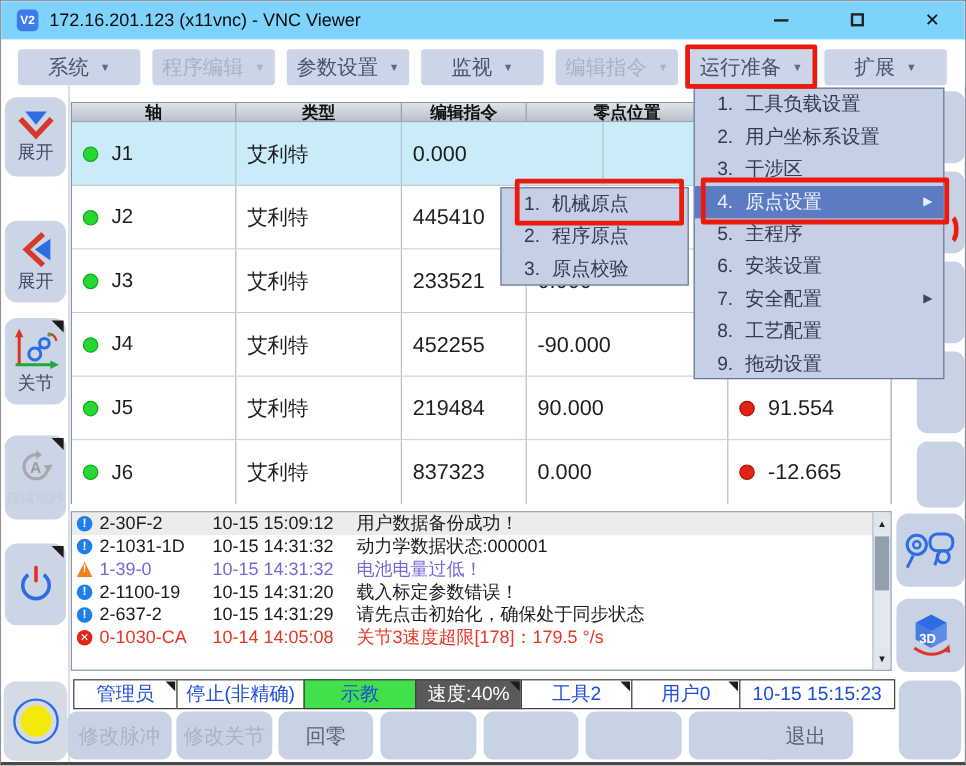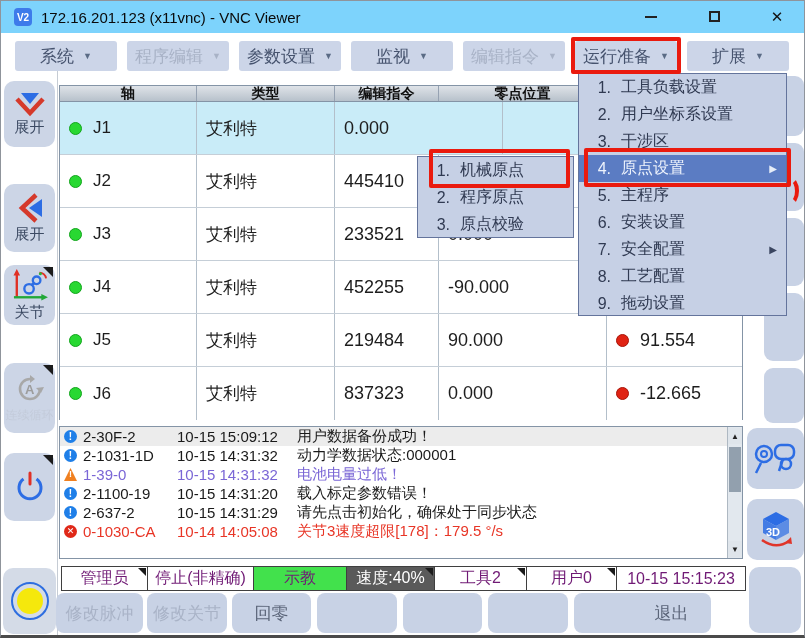--- a/index.html
+++ b/index.html
@@ -19,21 +19,21 @@
   .menubar{position:absolute;left:0;top:32px;width:805px;height:38px;background:#fff;display:flex;align-items:flex-end;padding-left:14px;gap:10px}
   .mbtn{height:30px;width:102px;border-radius:3px;background:#ccd5e8;display:flex;align-items:center;justify-content:center;gap:9px;font-size:17px;color:#46536e;position:relative}
   .mbtn .arr{font-size:9px;color:#5a6b85}
   .mbtn.disabled{color:#a8b2c6}.mbtn.disabled .arr{color:#a8b2c6}
 
   
   .sidebar{position:absolute;left:0;top:70px;width:57px;height:568px;background:#fff;border-right:1px solid #c6ccd4}
   .side-btn{position:absolute;left:3px;width:51px;background:#ccd5e6;border-radius:10px;display:flex;flex-direction:column;align-items:center;justify-content:center;gap:1px;padding:3px 0}
   .side-btn .lbl{font-size:15px;color:#3c4a63;white-space:nowrap}
   .side-btn.disabled .lbl{color:#c3cbda;font-size:12px}
-  .sb1{top:10px;height:66px}.sb2{top:113px;height:68px}.sb3{top:194px;height:60px}
+  .sb1{top:10px;height:66px}.sb2{top:113px;height:68px}.sb3{top:194px;height:72px}
   .sb4{top:292px;height:70px}.sb5{top:382px;height:68px}
   .corner::after{content:"";position:absolute;top:2px;right:2px;border-top:10px solid #1b1b1b;border-left:10px solid transparent}
   .corner-sm::after{content:"";position:absolute;top:1px;right:1px;border-top:8px solid #1b1b1b;border-left:8px solid transparent}
   .yellow-btn{position:absolute;left:2px;top:497px;width:53px;height:66px;background:#d4dbe7;border-radius:10px;display:flex;align-items:center;justify-content:center}
   .ring{width:38px;height:38px;border:2px solid #2e6ee0;border-radius:50%;display:flex;align-items:center;justify-content:center}
   .yellow-dot{width:26px;height:26px;border-radius:50%;background:#f5e80c}
 
   
   .axis-table{position:absolute;left:58px;top:84px;width:684px;height:335px;border:1px solid #8494a6;background:#fff}
   .at-header{display:flex;height:16px;background:linear-gradient(#dfe3e8,#b7c1cb);border-bottom:1px solid #8494a6}
@@ -72,21 +72,21 @@
   
   .rbtn{position:absolute;left:763px;width:40px;background:#c8d2e5;border-radius:9px}
   .rb1{top:75px;height:60px}.rb2{top:142px;height:68px}.rb3{top:217px;height:68px}
   .rb4{top:292px;height:68px}.rb5{top:367px;height:55px}
   .rbtn-big{position:absolute;left:746px;width:57px;border-radius:10px;background:#c8d2e5;display:flex;align-items:center;justify-content:center}
   .rb-pendant{top:427px;height:61px}
   .rb-3d{top:498px;height:61px}
   .rb-tall{position:absolute;left:748px;top:566px;width:52px;height:66px;background:#c8d2e5;border-radius:10px}
 
   
-  .stb{position:absolute;top:565px;height:25px;background:#fff;border:1px solid #3f3f3f;font-size:16px;color:#701a75;display:flex;align-items:center;justify-content:center}
+  .stb{position:absolute;top:565px;height:25px;background:#fff;border:1px solid #3f3f3f;font-size:16px;color:#1d4ed8;display:flex;align-items:center;justify-content:center}
   .st1{left:60px;width:87px}.st2{left:146px;width:107px}
   .st3{left:252px;width:94px;background:#42e14c}
   .st4{left:345px;width:89px;background:#5a5a5a;color:#fff}
   .st5{left:433px;width:93px}.st6{left:525px;width:91px}.st7{left:615px;width:130px}
   .bbtn{position:absolute;top:592px;height:40px;border-radius:8px;background:#c8d2e5;font-size:17px;color:#5a6478;display:flex;align-items:center;justify-content:center}
   .bbtn.disabled{color:#a9b3c7}
   .bb1{left:55px;width:87px}.bb2{left:146px;width:80px}.bb3{left:231px;width:79px}
   .bb4{left:316px;width:80px}.bb5{left:402px;width:79px}.bb6{left:487px;width:80px}
   .bb7{left:573px;width:79px}.bb8{left:631px;width:79px}
 

